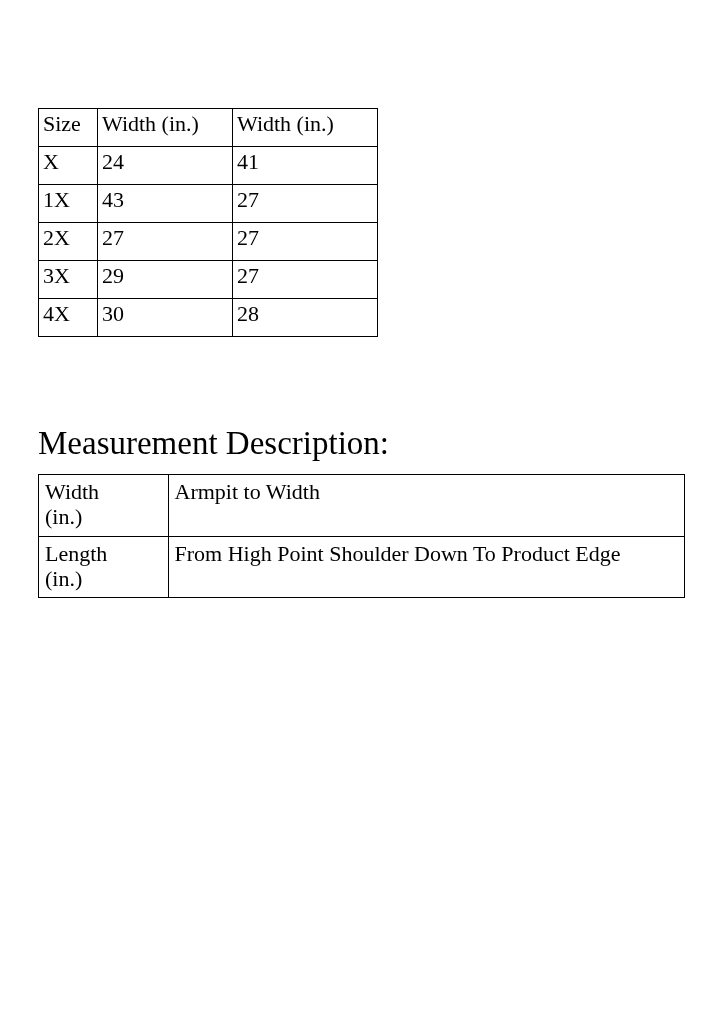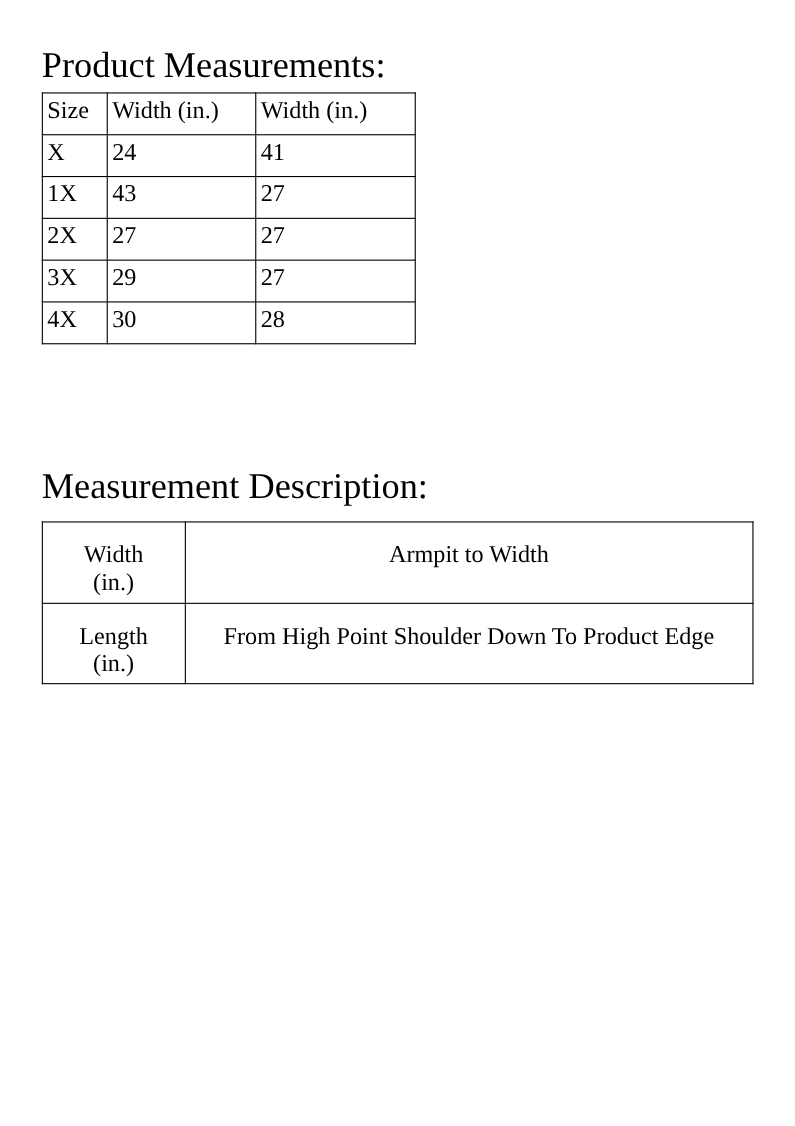--- a/index.html
+++ b/index.html
@@ -52,56 +52,54 @@
     padding: 2px 4px 3px 4px;
     text-align: left;
     font-weight: normal;
     vertical-align: top;
     color: #000000;
   }
 
   
   #measurements-table {
     left: 38px;
-    top: 84px;
+    top: 108px;
   }
   #measurements-table td,
   #measurements-table th {
     height: 32px;
   }
   #measurements-table .col-size { width: 50px; }
   #measurements-table .col-width { width: 126px; margin-left: 20px; }
   #measurements-table .col-length { width: 136px; }
 
   
   #description-table {
     left: 38px;
     top: 474px;
     width: 647px;
   }
   #description-table td {
-    padding: 16px 6px 6px 6px;
-    text-align: center;
+    padding: 4px 6px 6px 6px;
   }
   #description-table .label-cell {
     width: 118px;
   }
   #description-table .desc-cell {
     width: 515px;
   }
   .label-line {
     display: block;
   }
 </style>
 </head>
 <body>
 
 <div class="page">
 
-  <div class="heading" id="heading-measurements">Product Measurements:</div>
 
   <table class="doc-table" id="measurements-table">
     <thead>
       <tr>
         <th class="col-size">Size</th>
         <th class="col-width">Width (in.)</th>
         <th class="col-length">Width (in.)</th>
       </tr>
     </thead>
     <tbody>

